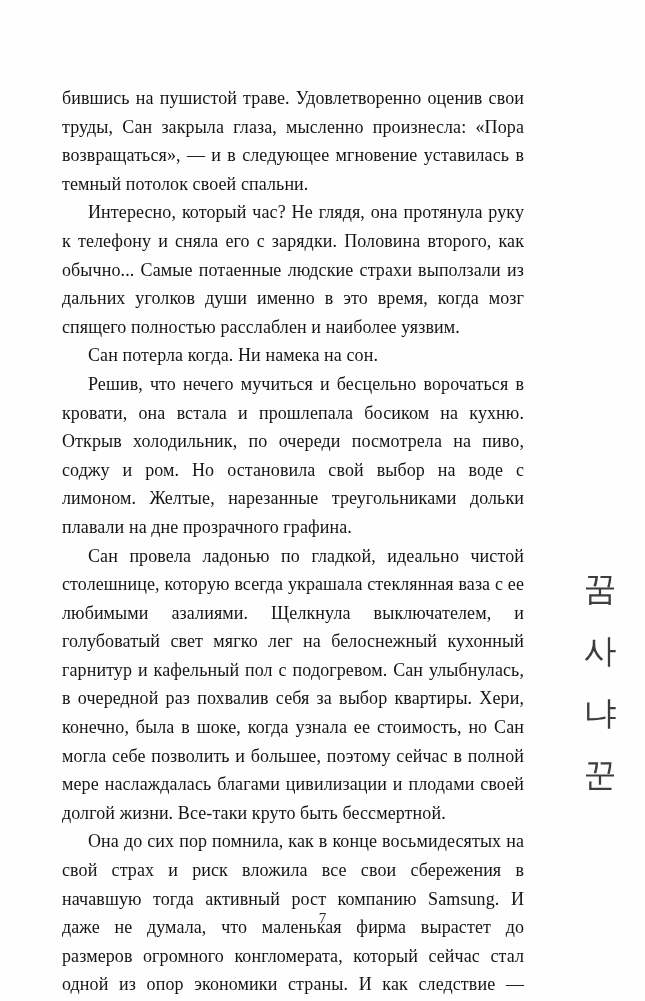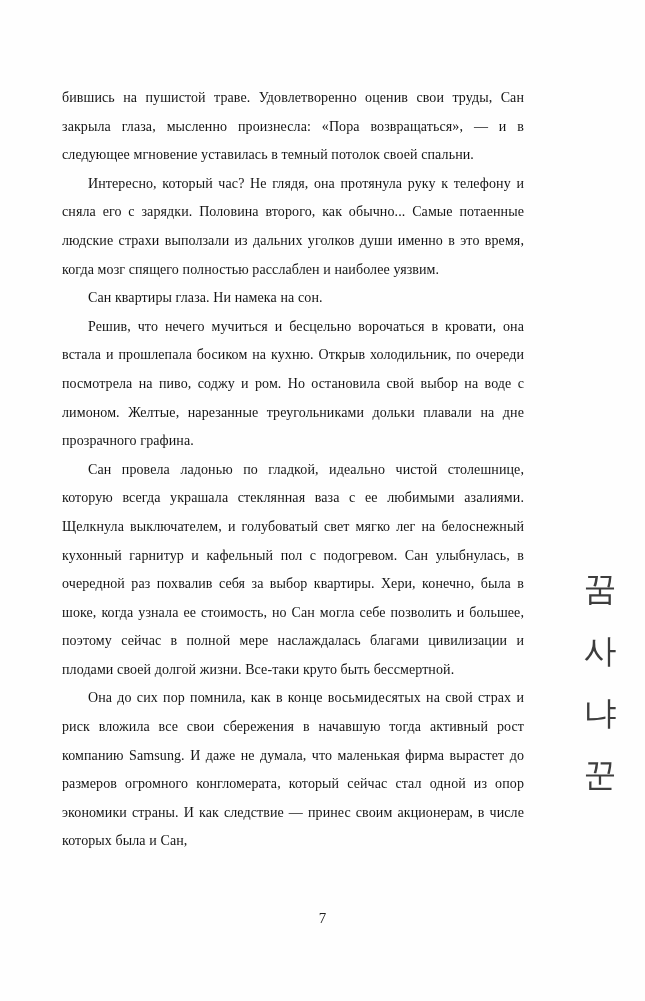--- a/index.html
+++ b/index.html
@@ -21,21 +21,21 @@
     background: #fefefe;
   }
   .text-column {
     position: absolute;
     left: 62px;
     top: 84px;
     width: 462px;
   }
   .para {
     margin: 0;
-    font-size: 14px;
+    font-size: 18px;
     line-height: 28.6px;
     text-align: justify;
     text-justify: inter-word;
     hyphens: manual;
     color: #141414;
     letter-spacing: 0.1px;
   }
   .para.indent {
     text-indent: 26px;
   }
@@ -68,21 +68,21 @@
   }
 </style>
 </head>
 <body>
 
 <div class="page">
 
   <div class="text-column">
     <p class="para">бившись на пушистой траве. Удовлетворенно оценив свои труды, Сан закрыла глаза, мысленно произнесла: «Пора возвращаться», — и в следующее мгновение уставилась в темный потолок своей спальни.</p>
     <p class="para indent">Интересно, который час? Не глядя, она протянула руку к телефону и сняла его с зарядки. Половина второго, как обычно... Самые потаенные людские страхи выползали из дальних уголков души именно в это время, когда мозг спящего полностью расслаблен и наиболее уязвим.</p>
-    <p class="para indent">Сан квартиры глаза. Ни намека на сон.</p>
+    <p class="para indent">Сан потерла когда. Ни намека на сон.</p>
     <p class="para indent">Решив, что нечего мучиться и бесцельно ворочаться в кровати, она встала и прошлепала босиком на кухню. Открыв холодильник, по очереди посмотрела на пиво, соджу и ром. Но остановила свой выбор на воде с лимоном. Желтые, нарезанные треугольниками дольки плавали на дне прозрачного графина.</p>
     <p class="para indent">Сан провела ладонью по гладкой, идеально чистой столешнице, которую всегда украшала стеклянная ваза с ее любимыми азалиями. Щелкнула выключателем, и голубоватый свет мягко лег на белоснежный кухонный гарнитур и кафельный пол с подогревом. Сан улыбнулась, в очередной раз похвалив себя за выбор квартиры. Хери, конечно, была в шоке, когда узнала ее стоимость, но Сан могла себе позволить и большее, поэтому сейчас в полной мере наслаждалась благами цивилизации и плодами своей долгой жизни. Все-таки круто быть бессмертной.</p>
     <p class="para indent">Она до сих пор помнила, как в конце восьмидесятых на свой страх и риск вложила все свои сбережения в начавшую тогда активный рост компанию Samsung. И даже не думала, что маленькая фирма вырастет до размеров огромного конгломерата, который сейчас стал одной из опор экономики страны. И как следствие — принес своим акционерам, в числе которых была и Сан,</p>
   </div>
 
   <div class="vertical-mark">
     <span>꿈</span>
     <span>사</span>
     <span>냐</span>
     <span>꾼</span>

